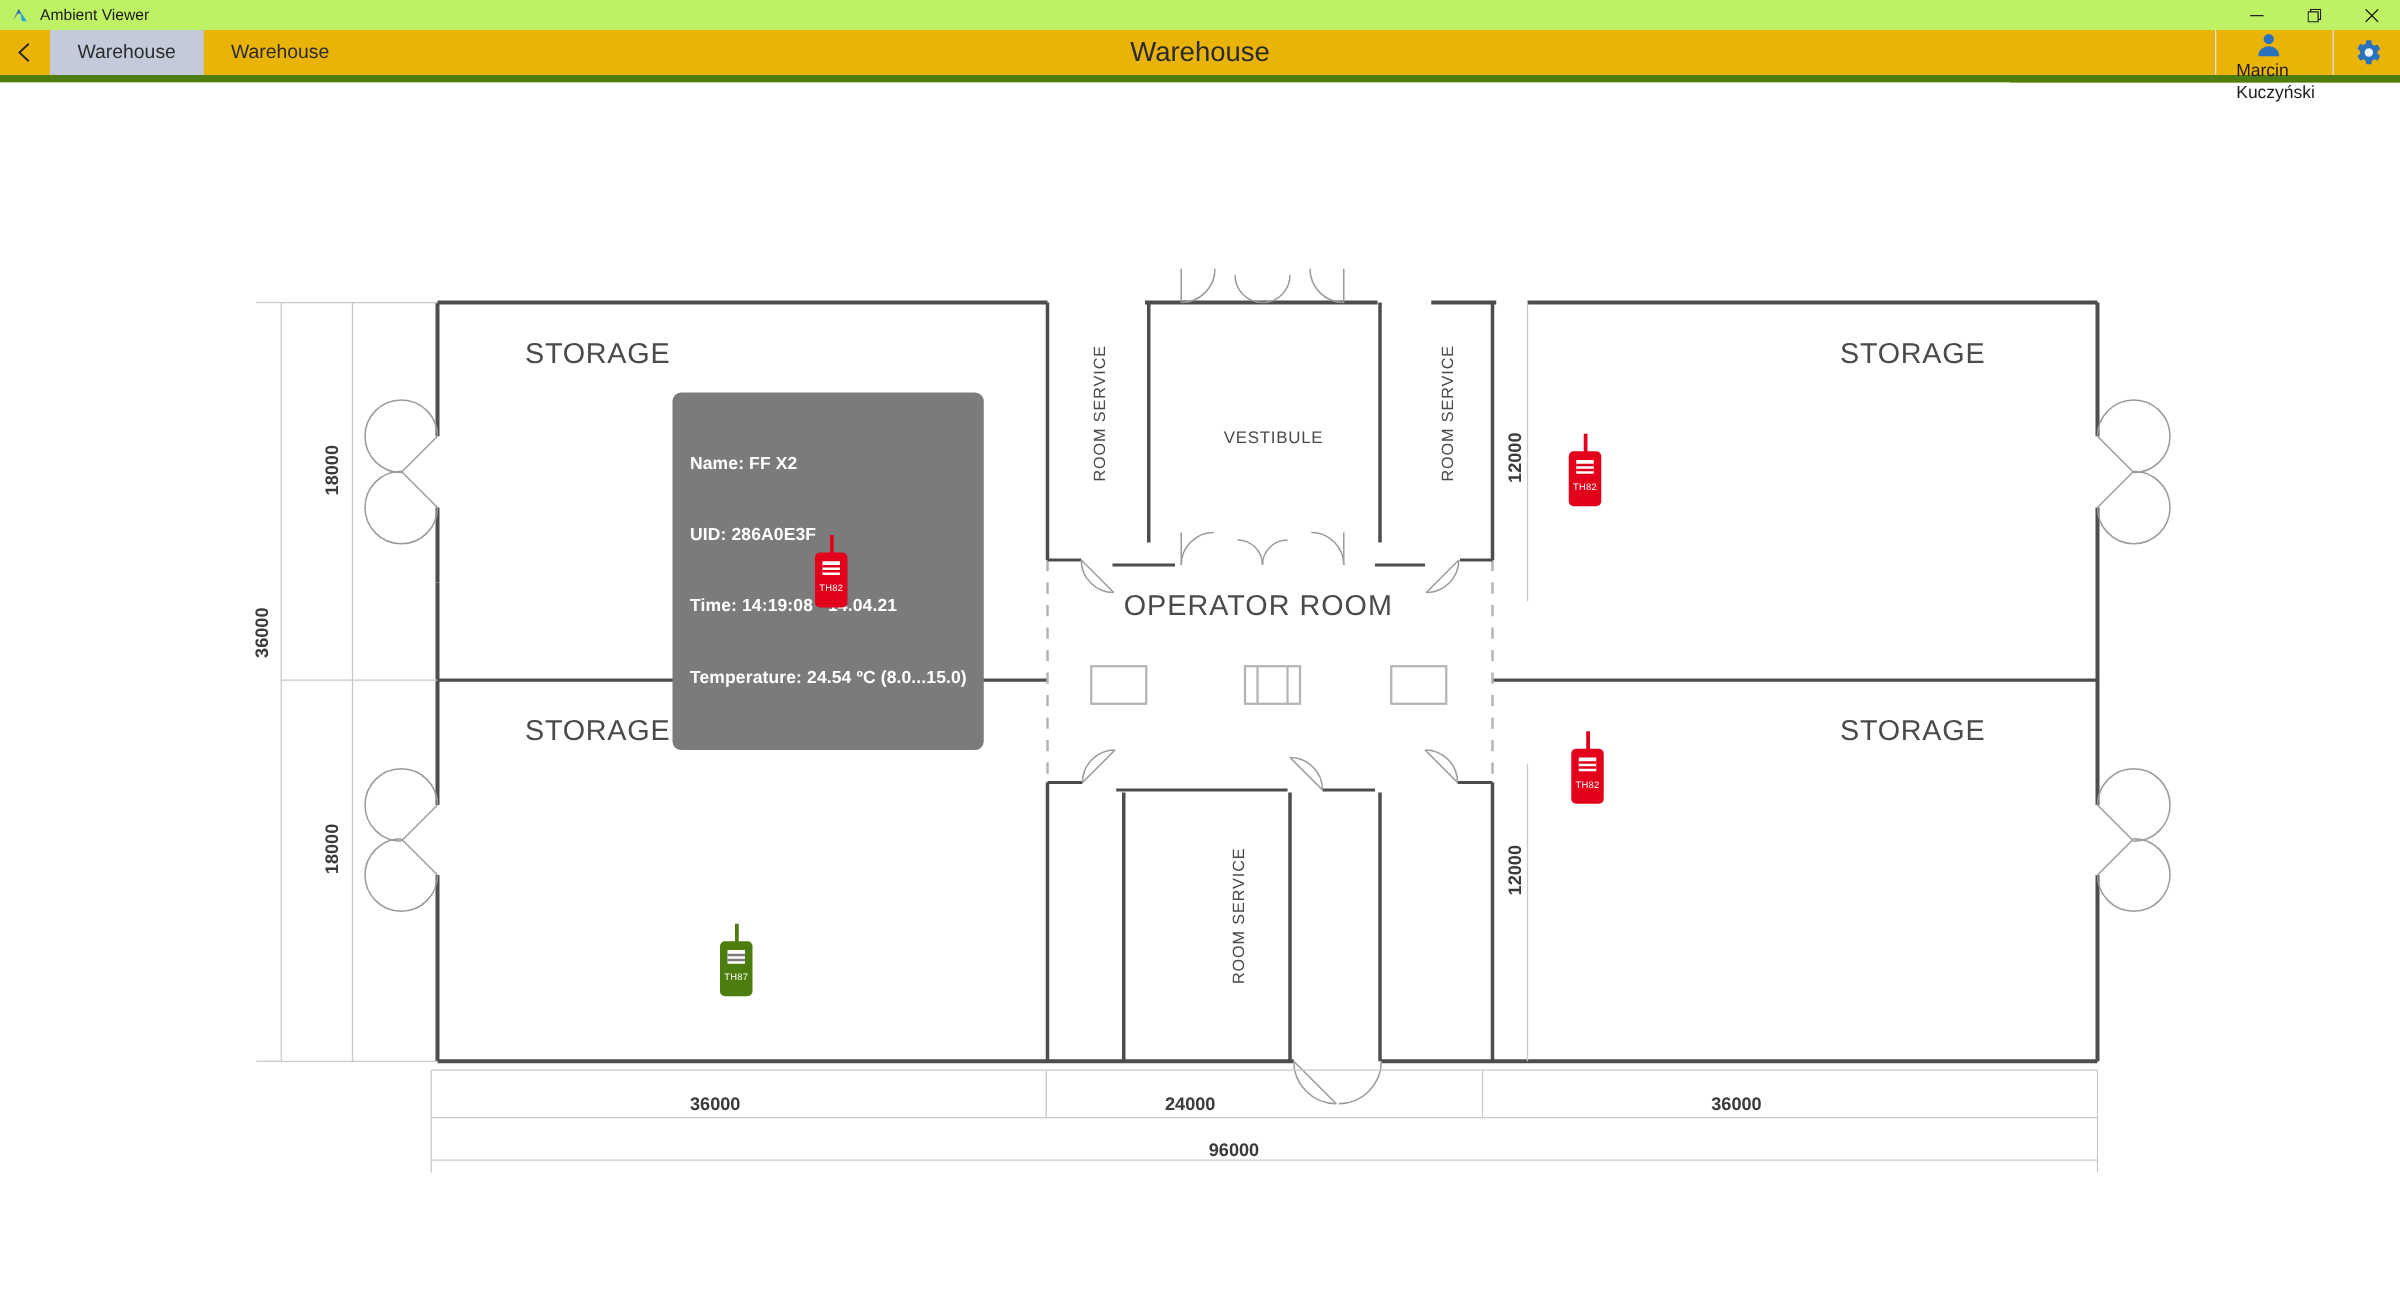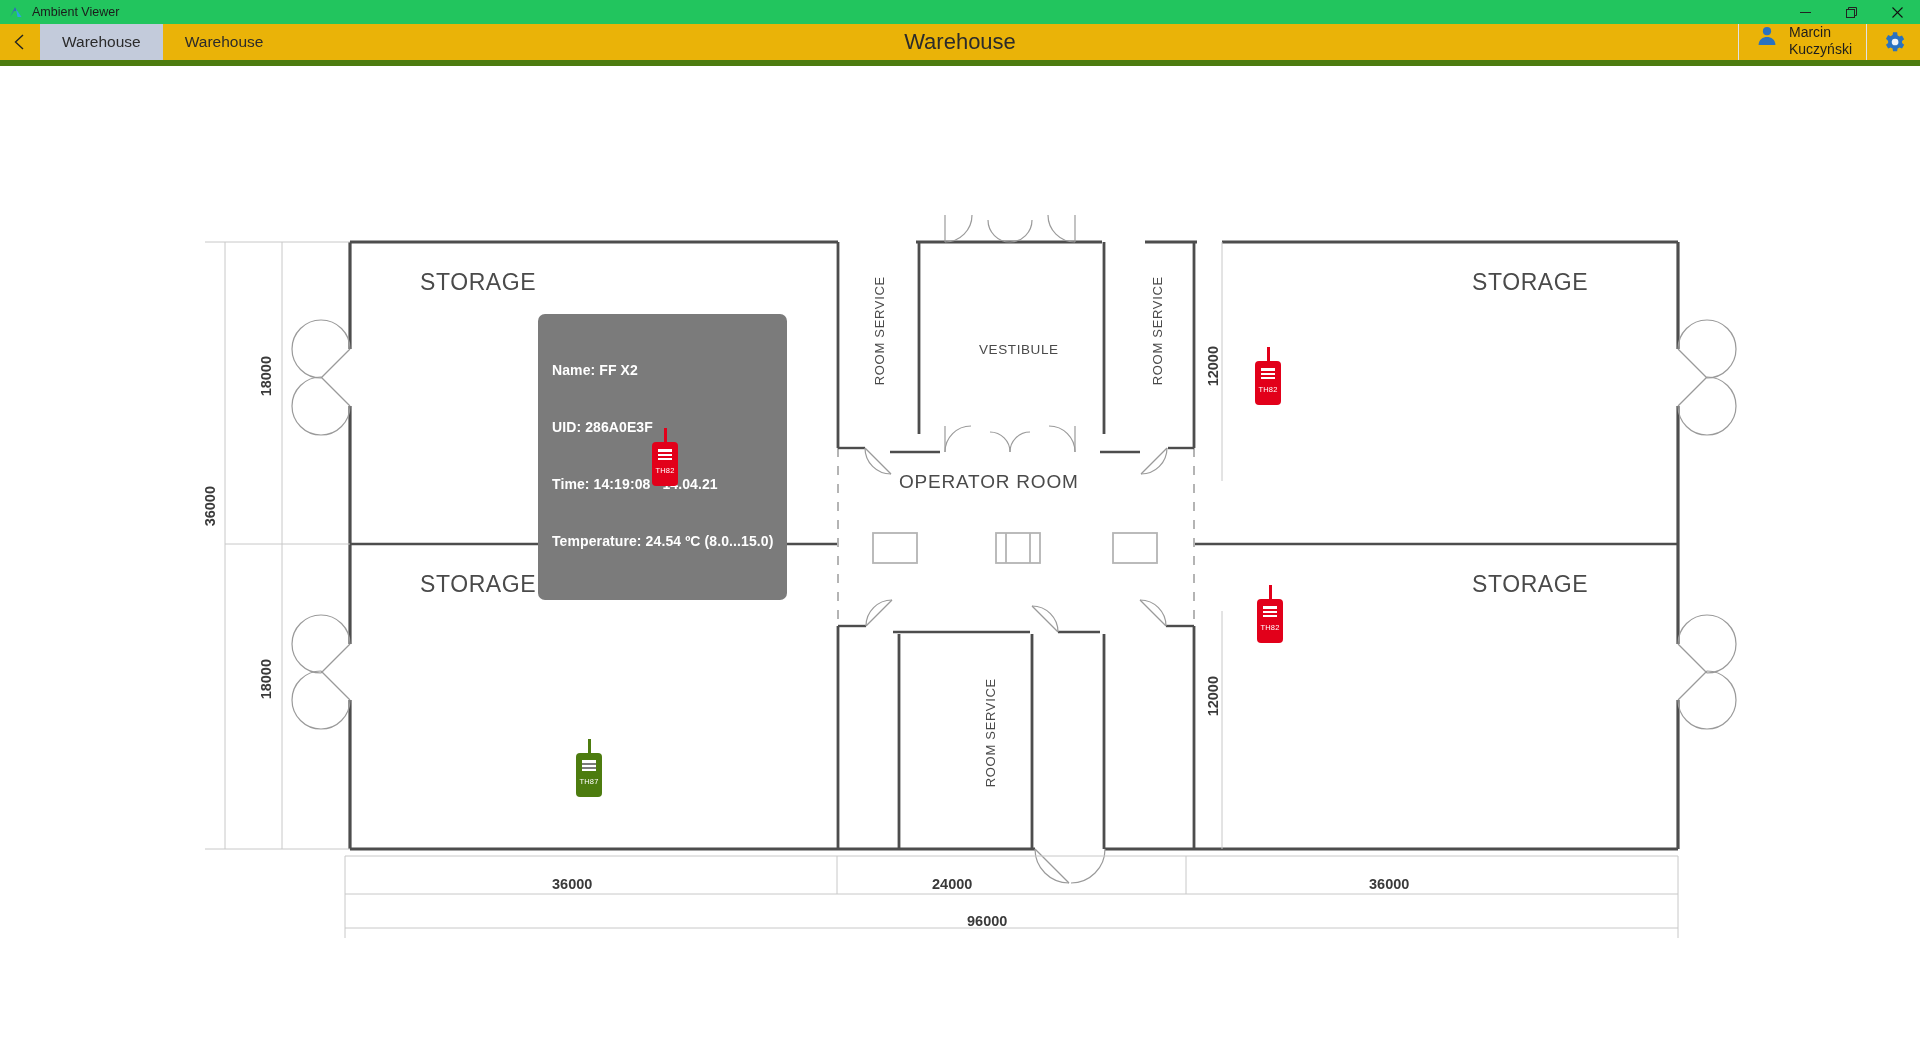--- a/index.html
+++ b/index.html
@@ -6,21 +6,21 @@
   html, body {
     width: 1920px; height: 1040px;
     font-family: "Liberation Sans", sans-serif;
     background: #ffffff;
     overflow: hidden;
   }
 
   
   #titlebar {
     height: 24px;
-    background: #22c55e;
+    background: #bef264;
     display: flex;
     align-items: center;
     position: relative;
     user-select: none;
   }
   #app-logo {
     margin-left: 8px; margin-right: 8px;
     width: 16px; height: 16px;
     display: flex; align-items: center; justify-content: center;
   }
@@ -64,25 +64,26 @@
   #page-title {
     position: absolute;
     left: 0; right: 0; top: 0; bottom: 0;
     display: flex; align-items: center; justify-content: center;
     font-size: 22px;
     color: #2b2b2b;
     pointer-events: none;
   }
   #user-area {
     margin-left: auto;
-    display: flex; align-items: flex-start;
+    display: flex; align-items: center;
     border-left: 1px solid #dfe2e8;
     padding: 0 14px 0 16px;
     cursor: pointer;
     z-index: 2;
+    flex-direction: column;
   }
   #user-icon { margin-right: 10px; display:flex; align-items:center; }
   #user-name {
     font-size: 14px; line-height: 17px; color: #1d1d1d;
     white-space: pre-line;
   }
   #settings-button {
     display: flex; align-items: center; justify-content: center;
     width: 54px;
     border-left: 1px solid #dfe2e8;
@@ -159,21 +160,21 @@
   .sensor.grey .screen::before, .sensor.grey .screen::after { background: #7b7b7b; }
 
   
   .plan-label {
     position: absolute;
     color: #4a4a4a;
     user-select: none;
     white-space: nowrap;
   }
   .lbl-storage { font-size: 23px; letter-spacing: 0.6px; }
-  .lbl-operator { font-size: 19px; letter-spacing: 0.8px; }
+  .lbl-operator { font-size: 23px; letter-spacing: 0.8px; }
   .lbl-vestibule { font-size: 13.5px; letter-spacing: 0.6px; }
   .lbl-roomservice {
     font-size: 13px; letter-spacing: 0.7px;
     transform-origin: left top;
   }
   .dim-label {
     position: absolute;
     font-size: 14.5px;
     font-weight: bold;
     color: #3a3a3a;

